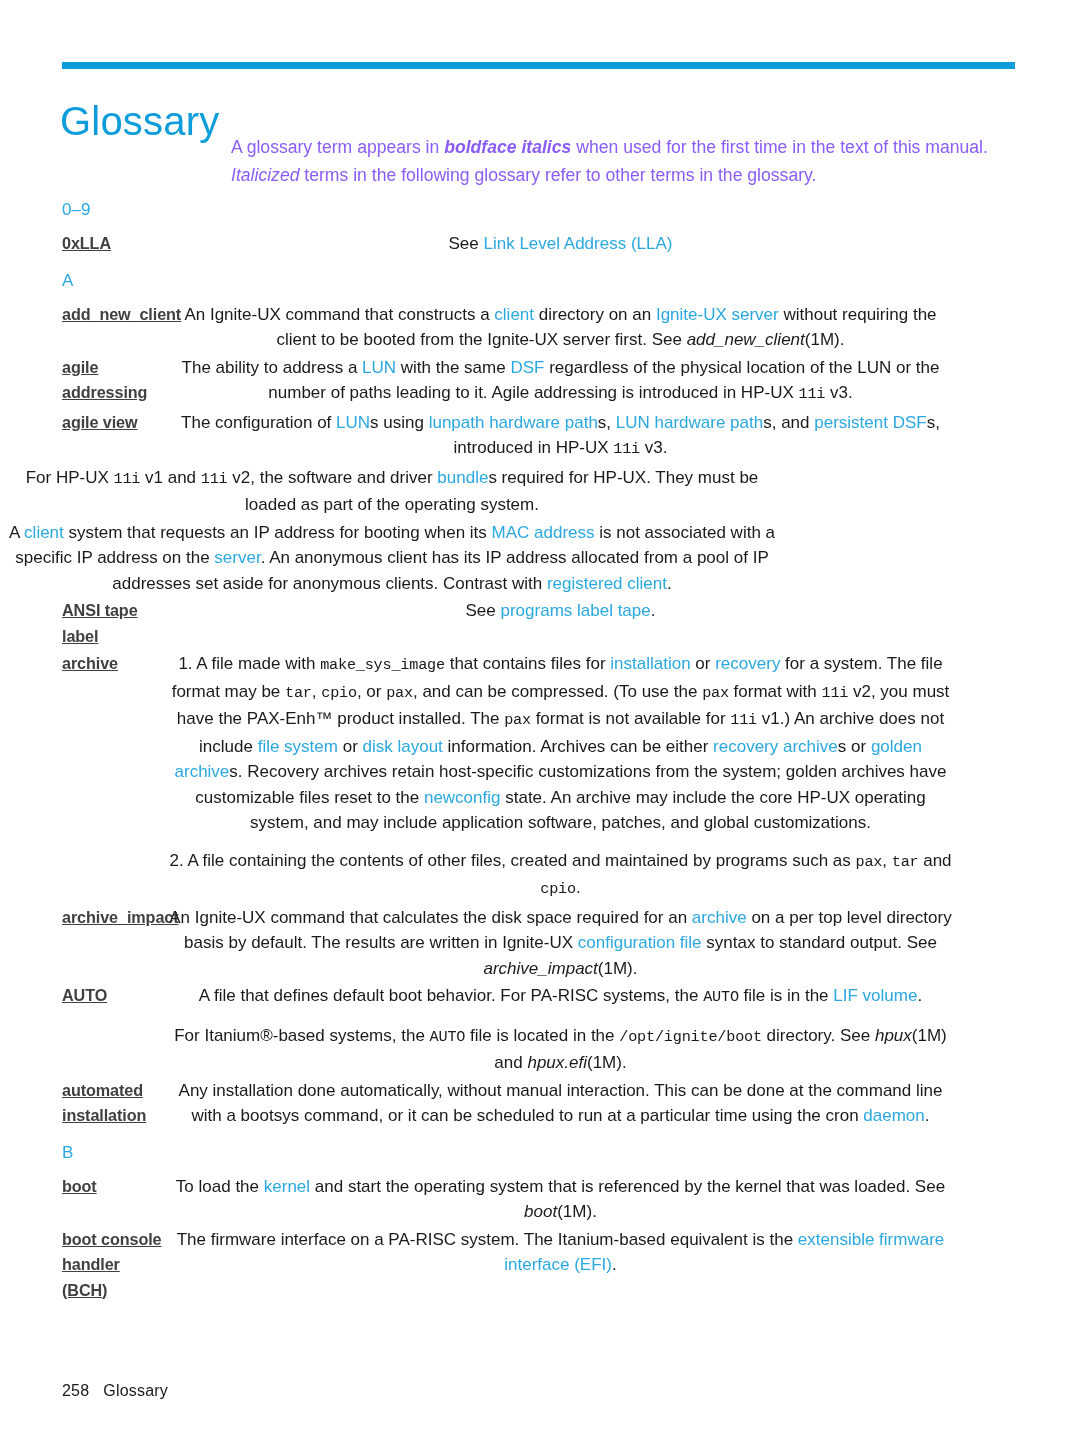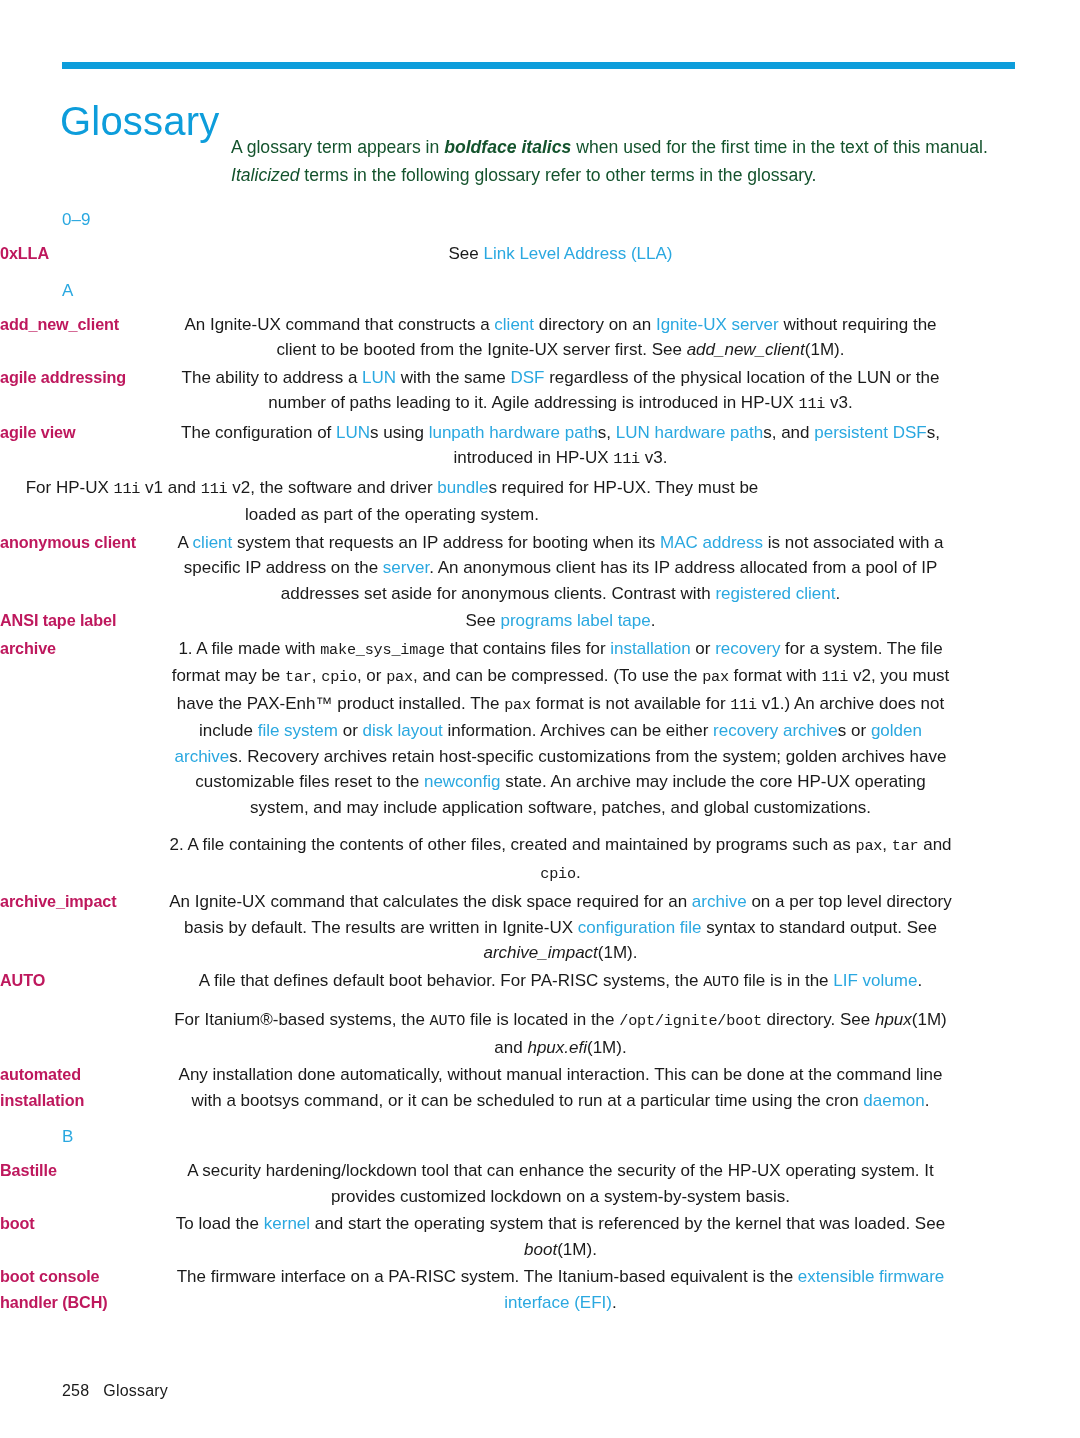--- a/index.html
+++ b/index.html
@@ -42,29 +42,29 @@
   }
 
   
   .intro {
     position: absolute;
     left: 231px;
     top: 133px;
     width: 784px;
     font-size: 17.6px;
     line-height: 28px;
-    color: #14532d;
+    color: #8b5cf6;
     text-align: left;
   }
 
   
   .glossary {
     position: absolute;
     left: 0;
-    top: 207px;
+    top: 197px;
     width: 952px;
   }
   .section-letter {
     color: #2aa8e0;
     font-size: 17px;
     font-weight: 400;
     margin-left: 62px;
     line-height: 1;
     padding-top: 13px;
     padding-bottom: 13px;
@@ -72,26 +72,28 @@
   .section-letter.first { padding-top: 4px; }
 
   .entry {
     display: flex;
     align-items: flex-start;
     margin-bottom: 2px;
   }
   .term {
     width: 169px;
     min-width: 169px;
+    padding-left: 62px;
     box-sizing: border-box;
     font-size: 16.2px;
     font-weight: bold;
     line-height: 25.5px;
-    color: #be185d;
+    color: #404040;
     letter-spacing: -0.1px;
+    text-decoration: underline;
   }
   .def {
     width: 784px;
     font-size: 17px;
     line-height: 25.5px;
     color: #1a1a1a;
   }
   .def p { margin: 0 0 12px 0; text-align: center; }
   .def p:last-child { margin-bottom: 0; }
 
@@ -160,21 +162,20 @@
       </div>
     </div>
 
     <div class="entry">
       <div class="def">
         <p><span>For HP-UX </span><span class="mono">11i</span><span> v1 and </span><span class="mono">11i</span><span> v2, the software and driver </span><a class="lnk">bundle</a><span>s required for HP-UX. They must be loaded as part of the operating system.</span></p>
       </div>
     </div>
 
     <div class="entry">
-      <div class="term">anonymous client</div>
       <div class="def">
         <p><span>A </span><a class="lnk">client</a><span> system that requests an IP address for booting when its </span><a class="lnk">MAC address</a><span> is not associated with a specific IP address on the </span><a class="lnk">server</a><span>. An anonymous client has its IP address allocated from a pool of IP addresses set aside for anonymous clients. Contrast with </span><a class="lnk">registered client</a><span>.</span></p>
       </div>
     </div>
 
     <div class="entry">
       <div class="term">ANSI tape label</div>
       <div class="def">
         <p><span>See </span><a class="lnk">programs label tape</a><span>.</span></p>
       </div>
@@ -209,26 +210,20 @@
         <div>automated</div>
         <div>installation</div>
       </div>
       <div class="def">
         <p><span>Any installation done automatically, without manual interaction. This can be done at the command line with a bootsys command, or it can be scheduled to run at a particular time using the cron </span><a class="lnk">daemon</a><span>.</span></p>
       </div>
     </div>
 
     <div class="section-letter">B</div>
 
-    <div class="entry">
-      <div class="term">Bastille</div>
-      <div class="def">
-        <p><span>A security hardening/lockdown tool that can enhance the security of the HP-UX operating system. It provides customized lockdown on a system-by-system basis.</span></p>
-      </div>
-    </div>
 
     <div class="entry">
       <div class="term">boot</div>
       <div class="def">
         <p><span>To load the </span><a class="lnk">kernel</a><span> and start the operating system that is referenced by the kernel that was loaded. See </span><i>boot</i><span>(1M).</span></p>
       </div>
     </div>
 
     <div class="entry">
       <div class="term">

